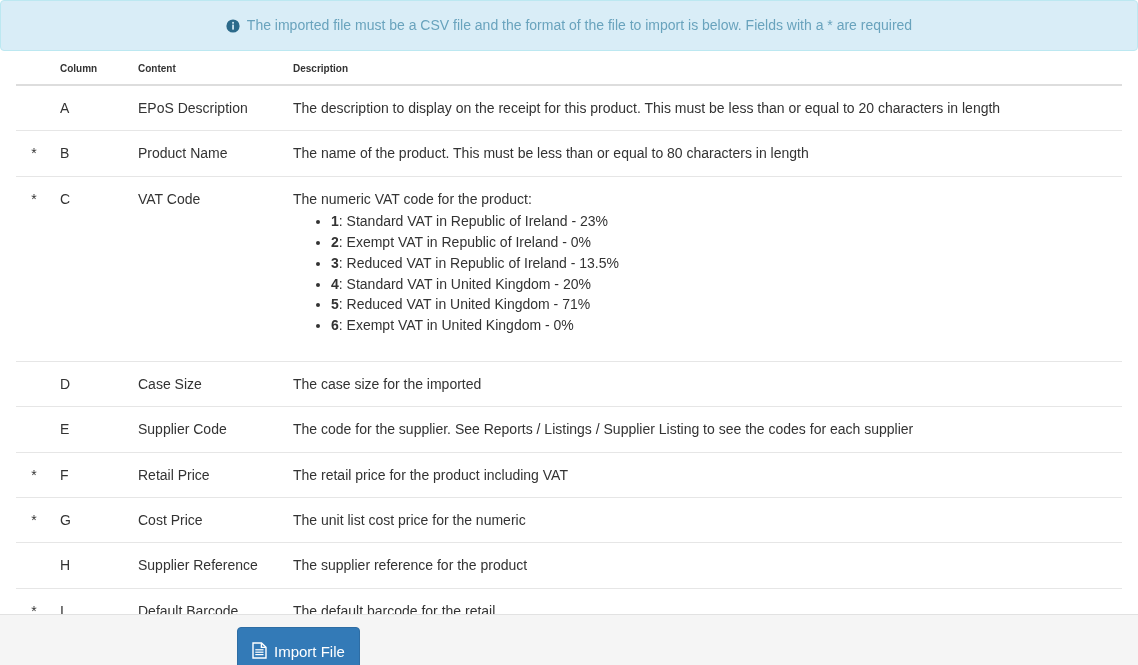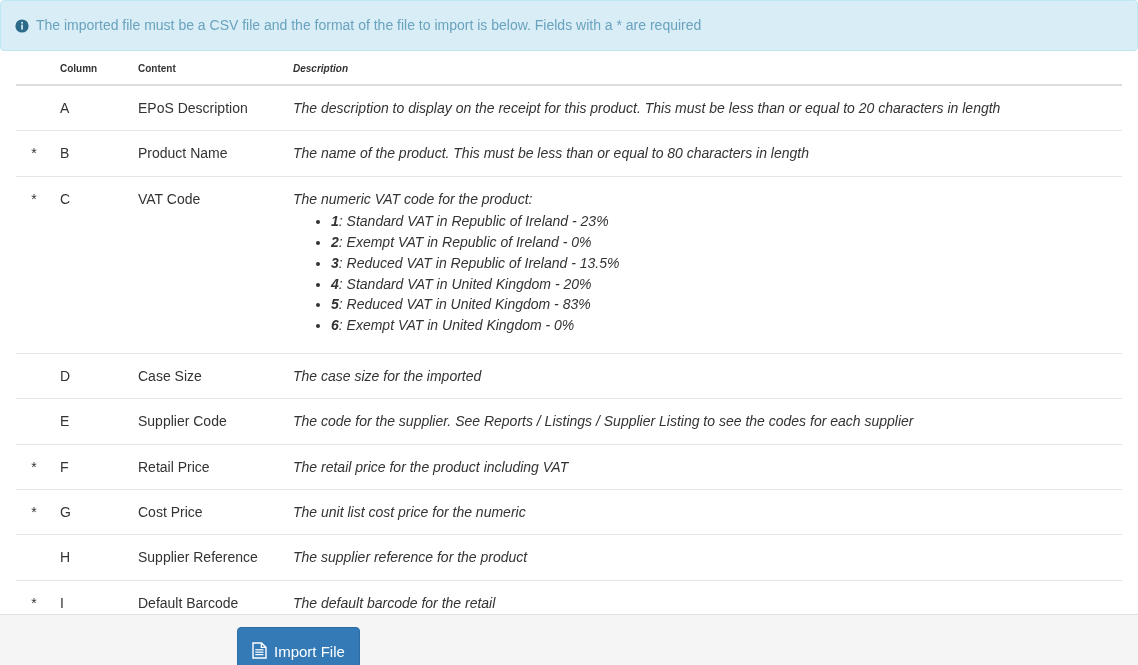--- a/index.html
+++ b/index.html
@@ -18,21 +18,21 @@
   
   .alert-info {
     margin: 0 0 0 0;
     background: #d9edf7;
     border: 1px solid #bce8f1;
     border-radius: 4px;
     color: #5f9bb3;
     height: 51px;
     display: flex;
     align-items: center;
-    justify-content: flex-start;
+    justify-content: center;
     width: 1138px;
     padding: 0 14px;
   }
   .alert-inner {
     display: flex;
     align-items: center;
     gap: 7px;
     font-size: 14px;
     line-height: 1.4;
     color: #69a3bd;
@@ -70,24 +70,24 @@
     vertical-align: top;
     font-size: 14px;
     line-height: 1.45;
     color: #333333;
   }
   table.fmt tbody tr:first-child td { border-top: none; }
 
   .col-req   { width: 36px;  text-align: center; color: #333; }
   .col-col   { width: 78px;  }
   .col-cont  { width: 155px; }
-  .col-desc  { width: auto; font-style: italic;  }
+  .col-desc  { width: auto;  }
 
   .vat-list {
-    margin: 3px 0 4px 0;
+    margin: 3px 0 12px 0;
     padding-left: 38px;
     list-style: disc;
   }
   .vat-list li {
     margin: 0;
     padding: 0 0 1px 0;
     line-height: 1.42;
   }
   .vat-list li b { font-weight: bold; }
 
@@ -163,21 +163,21 @@
         </tr>
         <tr>
           <td class="col-req">*</td>
           <td class="col-col">C</td>
           <td class="col-cont">VAT Code</td>
           <td class="col-desc"><span>The numeric VAT code for the product:</span><ul class="vat-list">
               <li><b>1</b><span>: Standard VAT in Republic of Ireland - 23%</span></li>
               <li><b>2</b><span>: Exempt VAT in Republic of Ireland - 0%</span></li>
               <li><b>3</b><span>: Reduced VAT in Republic of Ireland - 13.5%</span></li>
               <li><b>4</b><span>: Standard VAT in United Kingdom - 20%</span></li>
-              <li><b>5</b><span>: Reduced VAT in United Kingdom - 83%</span></li>
+              <li><b>5</b><span>: Reduced VAT in United Kingdom - 71%</span></li>
               <li><b>6</b><span>: Exempt VAT in United Kingdom - 0%</span></li>
             </ul></td>
         </tr>
         <tr>
           <td class="col-req"></td>
           <td class="col-col">D</td>
           <td class="col-cont">Case Size</td>
           <td class="col-desc"><span>The case size for the imported</span></td>
         </tr>
         <tr>

